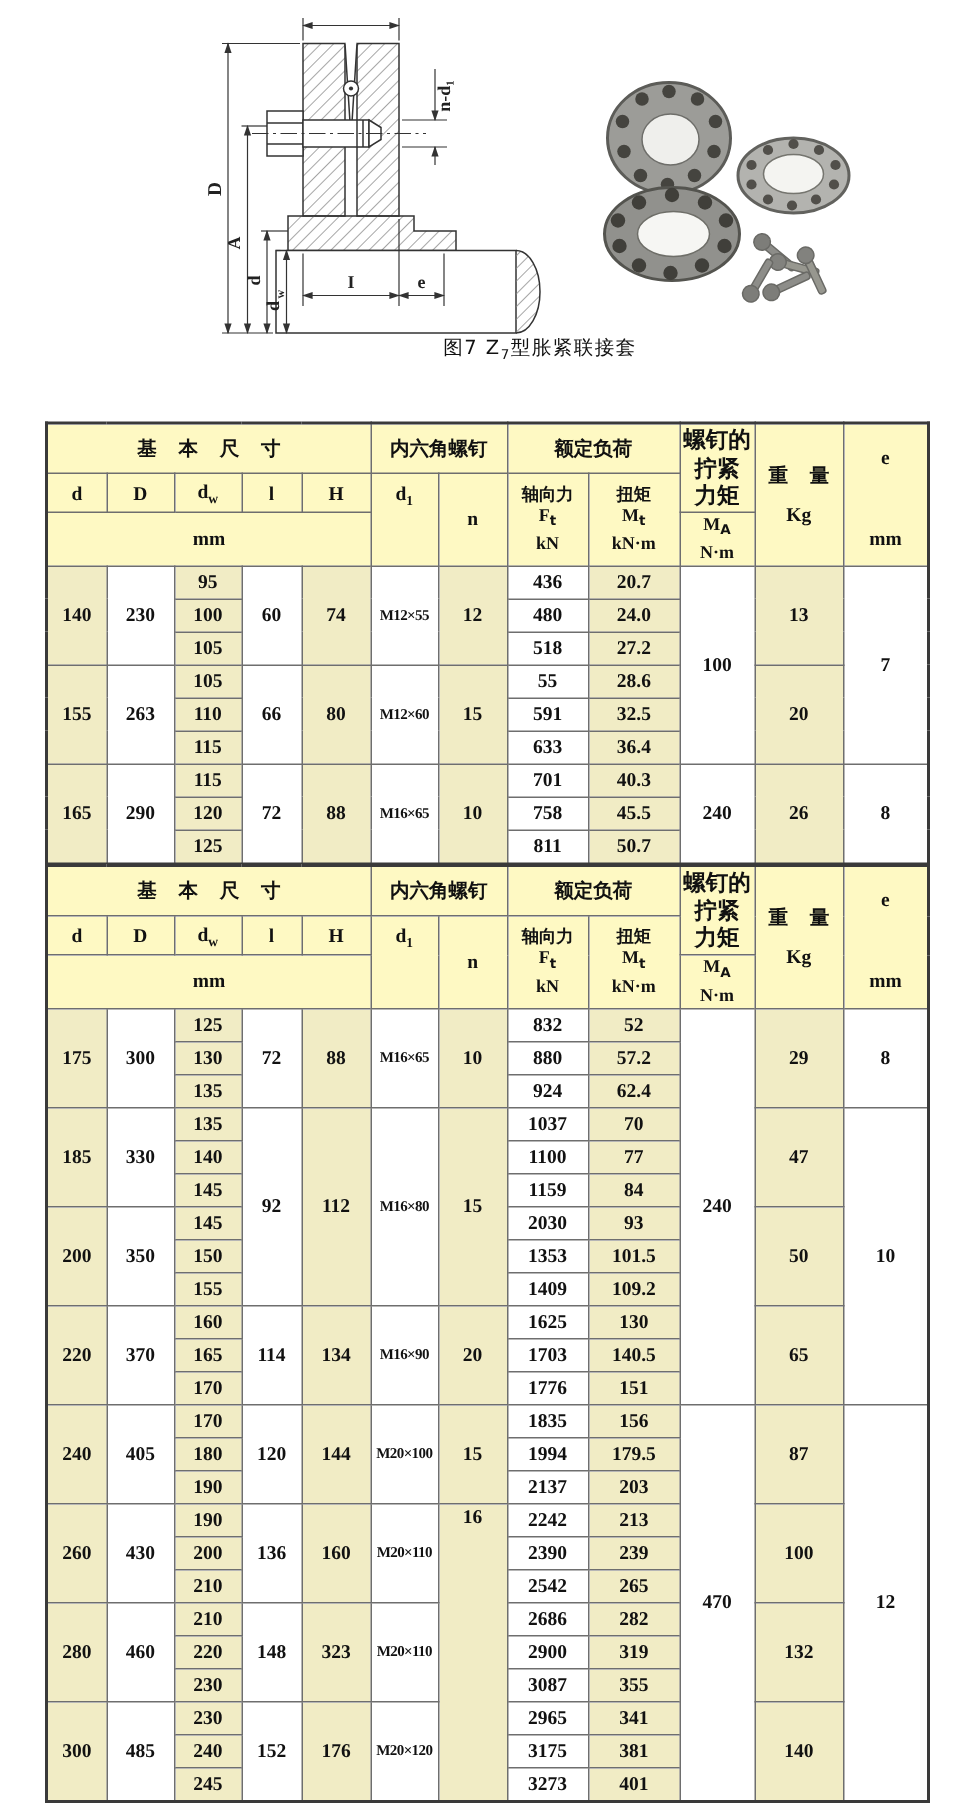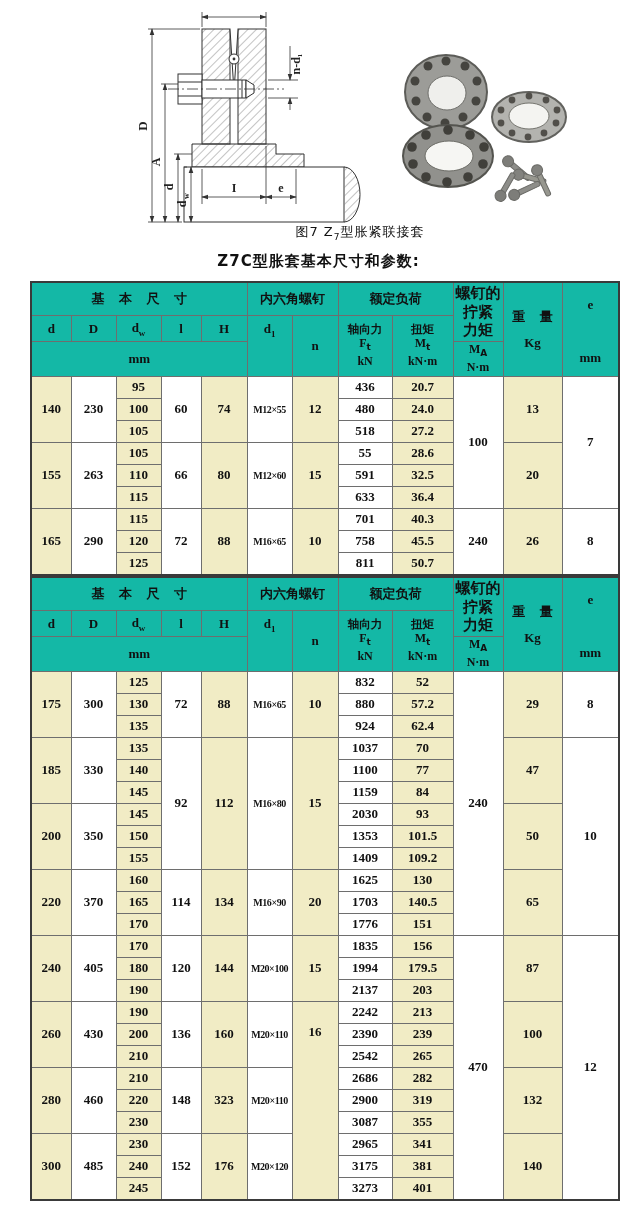--- a/index.html
+++ b/index.html
@@ -9,26 +9,26 @@
   .photo{position:absolute;left:388px;top:44px;}
   .fig-caption{position:absolute;left:160px;top:223px;width:400px;text-align:center;
                font-weight:normal;font-size:13px;letter-spacing:1px;}
   .page-title{position:absolute;left:0;top:252px;width:637px;text-align:center;
               font-weight:bold;font-size:15px;letter-spacing:1px;}
   table.spec{position:absolute;left:30px;width:588px;border-collapse:collapse;table-layout:fixed;
              background:#fff;border:2px solid #3a3a3a;}
   #t1{top:281px}
   #t2{top:576px}
   th,td{border:1px solid #6e6e6e;text-align:center;padding:0;overflow:hidden;}
-  th{background:#14b8a6;font-weight:bold;font-size:13px;}
+  th{background:#fef9c3;font-weight:bold;font-size:13px;}
   td{height:21px;font-family:"Liberation Serif",serif;font-weight:bold;font-size:13px;}
   .y{background:#f1ecc5}
   .w{background:#fff}
   .screw{font-size:10px;letter-spacing:-0.4px}
-  .vtop{vertical-align:top;padding-top:22px}
+  .vtop{vertical-align:top;}
   .h1 th{height:32px}
   .h2 th{height:25px}
   .h3 th{height:24px}
   .wide{word-spacing:10px}
   .lt{font-family:"Liberation Serif",serif;}
   .small{font-size:15px;line-height:1.25}
   .small3{font-size:11.5px;line-height:1.3}
   .small3 .serif{font-family:"Liberation Serif",serif;font-size:12px;}
   .ht{vertical-align:top;padding-top:5px;}
   sub{font-size:9px;}
@@ -180,21 +180,20 @@
         </g>
       <g transform="rotate(-60 120 140)">
           <rect x="108" y="137" width="24" height="5" rx="2" fill="#8d8d89"></rect>
           <circle cx="106" cy="139.5" r="5.5" fill="#7d7d79"></circle>
         </g>
     </g>
   </svg>
 
   <div class="fig-caption"><span>图7 Z</span><sub>7</sub><span>型胀紧联接套</span></div>
 
-  <div class="page-title"><span>Z7C型胀套基本尺寸和参数:</span></div>
 
   <table class="spec" id="t1">
     <colgroup>
       <col class="col-d">
         <col class="col-D">
         <col class="col-dw">
         <col class="col-l">
         <col class="col-H">
       <col class="col-d1">
         <col class="col-n">

